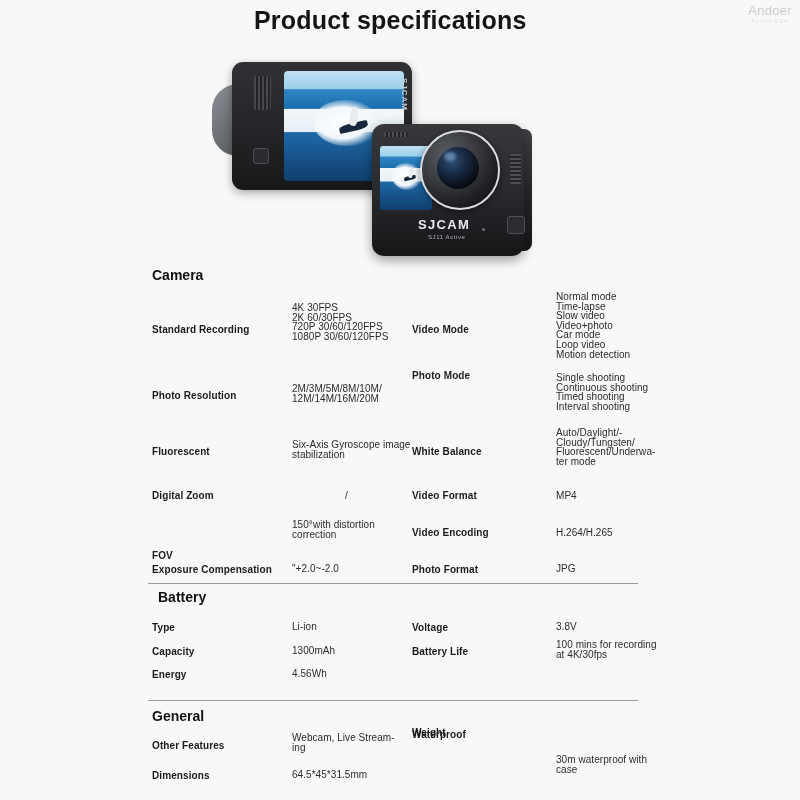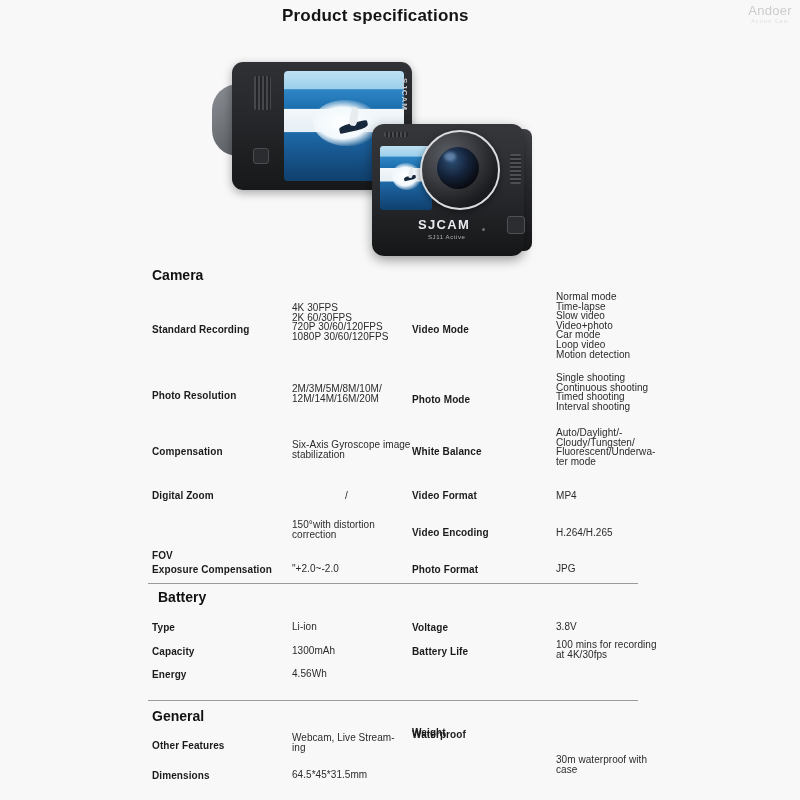--- a/index.html
+++ b/index.html
@@ -14,23 +14,23 @@
     font-family: "Liberation Sans", sans-serif;
     color: #1a1a1a;
     position: relative;
     overflow: hidden;
     -webkit-font-smoothing: antialiased;
   }
 
   
   .page-title {
     position: absolute;
-    left: 282px;
+    left: 254px;
     top: 6px;
-    font-size: 17px;
+    font-size: 25px;
     font-weight: bold;
     letter-spacing: 0.2px;
     color: #141414;
     white-space: nowrap;
   }
   .watermark {
     position: absolute;
     right: 8px;
     top: 4px;
     text-align: center;
@@ -412,27 +412,27 @@
 Time-lapse
 Slow video
 Video+photo
 Car mode
 Loop video
 Motion detection</div>
 
   <div class="lbl col-l-lbl" style="top:390px;">Photo Resolution</div>
   <div class="val col-l-val" style="top:384px;">2M/3M/5M/8M/10M/
 12M/14M/16M/20M</div>
-  <div class="lbl col-r-lbl" style="top:394px;">Photo Mode</div>
+  <div class="lbl col-r-lbl" style="top:370px;">Photo Mode</div>
   <div class="val col-r-val" style="top:373px;">Single shooting
 Continuous shooting
 Timed shooting
 Interval shooting</div>
 
-  <div class="lbl col-l-lbl" style="top:446px;">Compensation</div>
+  <div class="lbl col-l-lbl" style="top:446px;">Fluorescent</div>
   <div class="val col-l-val" style="top:440px;">Six-Axis Gyroscope image
 stabilization</div>
   <div class="lbl col-r-lbl" style="top:446px;">White Balance</div>
   <div class="val col-r-val" style="top:428px;">Auto/Daylight/-
 Cloudy/Tungsten/
 Fluorescent/Underwa-
 ter mode</div>
 
   <div class="lbl col-l-lbl" style="top:490px;">Digital Zoom</div>
   <div class="val col-l-val" style="top:491px; left:345px;">/</div>

